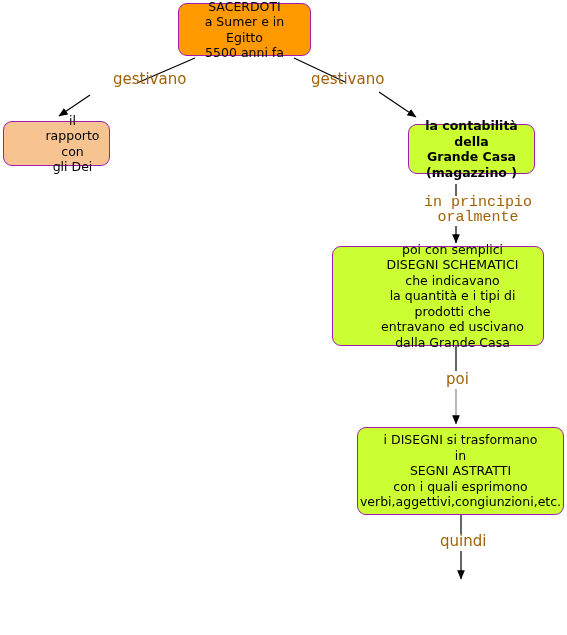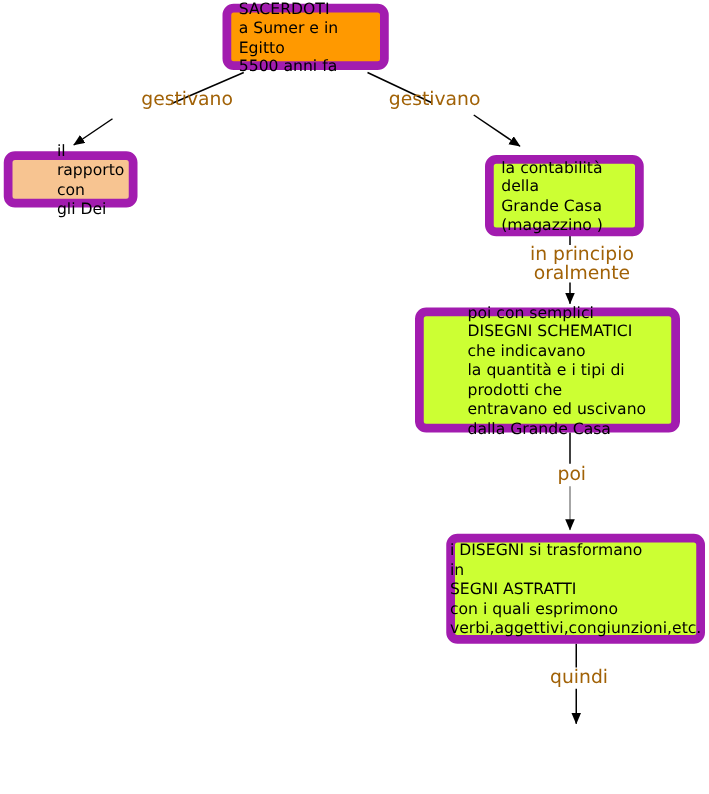--- a/index.html
+++ b/index.html
@@ -24,26 +24,26 @@
   #edge-layer {
     position: absolute;
     left: 0; top: 0;
     width: 567px;
     height: 635px;
     pointer-events: none;
   }
   .node {
     position: absolute;
     box-sizing: border-box;
-    border: 7px solid #a21caf;
+    border: 1px solid #a21caf;
     border-radius: 9px;
     display: flex;
     align-items: center;
     justify-content: center;
-    text-align: left;
+    text-align: center;
     line-height: 15.5px;
     font-size: 12.5px;
     color: #000000;
     white-space: pre-line;
     padding: 2px 6px;
   }
   .node-root {
     background: #FF9900;
   }
   .node-peach {
@@ -91,21 +91,21 @@
     <line x1="461" y1="551" x2="461" y2="579" stroke="#000000" stroke-width="1.2" marker-end="url(#arrowhead)"></line>
   </svg>
 
   <div class="node node-root" style="left:178px; top:3px; width:133px; height:53px;">SACERDOTI
 a Sumer e in Egitto
 5500 anni fa</div>
 
   <div class="node node-peach" style="left:3px; top:121px; width:107px; height:45px;">il rapporto con
 gli Dei</div>
 
-  <div class="node node-green" style="left:388px; top:124px; width:127px; height:65px;">la contabilità della
+  <div class="node node-green" style="left:408px; top:124px; width:127px; height:50px;font-weight:bold;">la contabilità della
 Grande Casa
 (magazzino )</div>
 
   <div class="node node-green" style="left:332px; top:246px; width:212px; height:100px;padding-left:35px;">poi con semplici
 DISEGNI SCHEMATICI
 che indicavano
 la quantità e i tipi di prodotti che
 entravano ed uscivano
 dalla Grande Casa</div>
 
@@ -113,20 +113,20 @@
 in
 SEGNI ASTRATTI
 con i quali esprimono
 verbi,aggettivi,congiunzioni,etc.</div>
 
 
   <div class="edge-label" style="left:113px; top:72px;">gestivano</div>
 
   <div class="edge-label" style="left:311px; top:72px;">gestivano</div>
 
-  <div class="edge-label" style="left:424px; top:196px;">in principio
+  <div class="edge-label" style="left:424px; top:196px;font-family:Liberation Mono, monospace;">in principio
 oralmente</div>
 
   <div class="edge-label" style="left:446px; top:372px;">poi</div>
 
   <div class="edge-label" style="left:440px; top:534px;">quindi</div>
 
 </div>
 
 </body></html>

